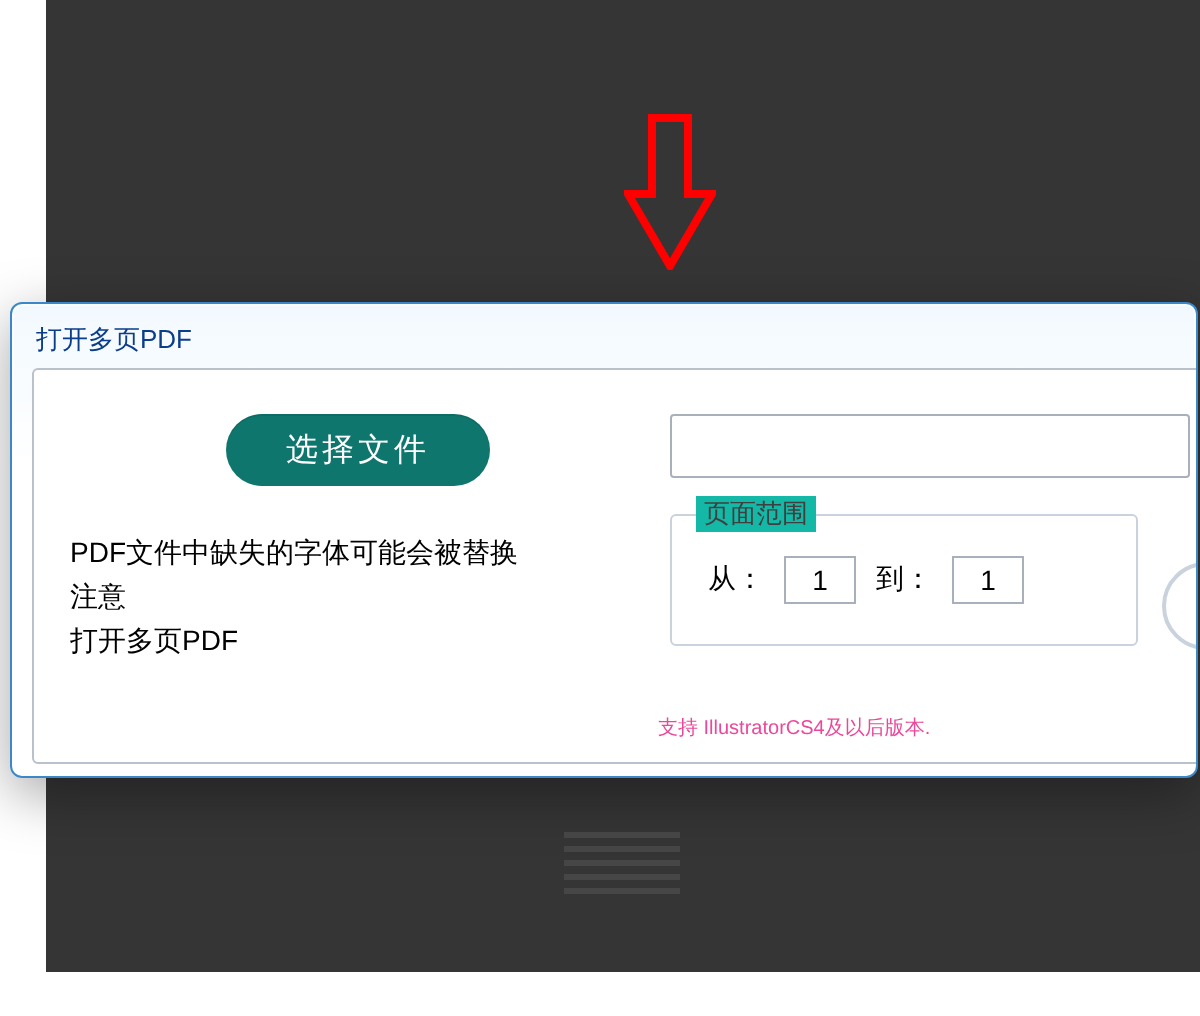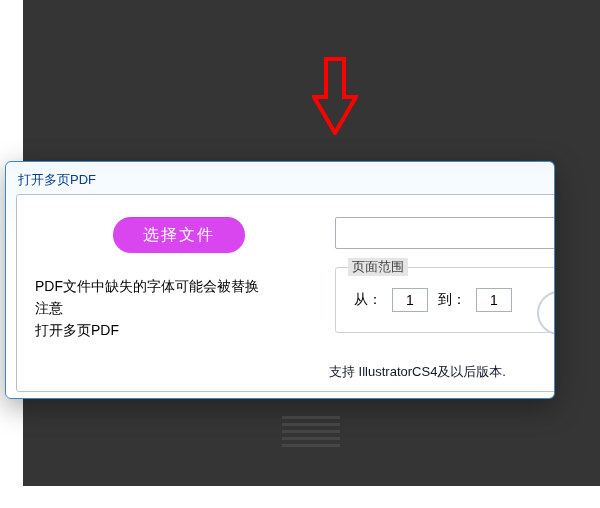--- a/index.html
+++ b/index.html
@@ -17,22 +17,22 @@
       background:#353535;
     }
     .arrow {
       position:absolute;
       left:312px; top:57px;
       width:46px; height:78px;
       pointer-events:none;
     }
     .dialog {
       position:absolute;
-      left:5px; top:161px;
-      width:550px; 
+      left:5px; top:151px;
+      width:594px; 
       height:238px;
       background:linear-gradient(to bottom,#f2f9fe 0%,#ffffff 35%);
       border:1px solid #3c87c7;
       border-radius:6px;
       box-shadow:0 8px 28px rgba(0,0,0,.35),0 0 0 1px rgba(255,255,255,.6) inset;
       overflow:hidden;
     }
     .title-region {
       height:32px;
       display:flex;
@@ -48,21 +48,21 @@
       left:10px; top:32px; right:-10px; 
       bottom:6px;
       background:#ffffff;
       border:1px solid #b9c1cc;
       border-radius:3px;
     }
     .choose-btn {
       position:absolute;
       left:96px; top:22px;
       width:132px; height:36px;
-      background:#d946ef;
+      background:#0f766e;
       color:#ffffff;
       border:none;
       border-radius:18px;
       font-size:16px;
       letter-spacing:2px;
       cursor:pointer;
       box-shadow:0 1px 0 rgba(0,0,0,.08) inset;
     }
     .file-input {
       position:absolute;
@@ -86,21 +86,21 @@
     .range-group {
       position:absolute;
       left:318px; top:72px;
       width:234px; height:66px;
       border:1px solid #c9d2dd;
       border-radius:3px;
     }
     .range-legend {
       position:absolute;
       left:12px; top:-10px;
-      background:#e5e5e5;
+      background:#14b8a6;
       padding:0 4px;
       font-size:13px;
       color:#3f3f3f;
     }
     .range-row {
       position:absolute;
       left:18px; top:20px;
       display:flex;
       align-items:center;
       gap:10px;
@@ -119,22 +119,22 @@
       right:-18px; top:96px;
       width:44px; height:44px;
       border-radius:50%;
       border:2px solid #c9d2dd;
       background:#ffffff;
       cursor:pointer;
     }
     .footer-note {
       position:absolute;
       left:312px; bottom:10px;
-      font-size:13px;
-      color:#0f172a;
+      font-size:10px;
+      color:#ec4899;
       white-space:nowrap;
     }
     
     .ghost-lines {
       position:absolute;
       left:282px; top:416px;
       width:58px; height:40px;
       display:flex; flex-direction:column; gap:4px;
       opacity:.25;
     }

